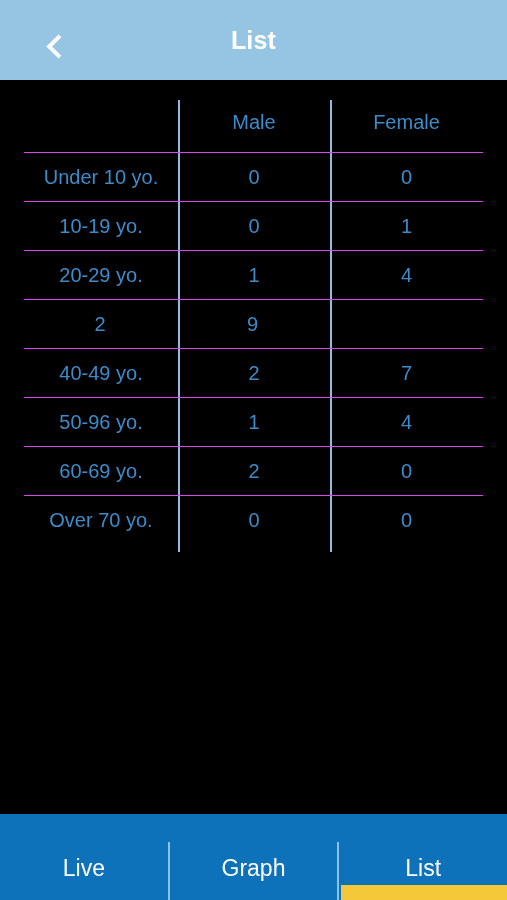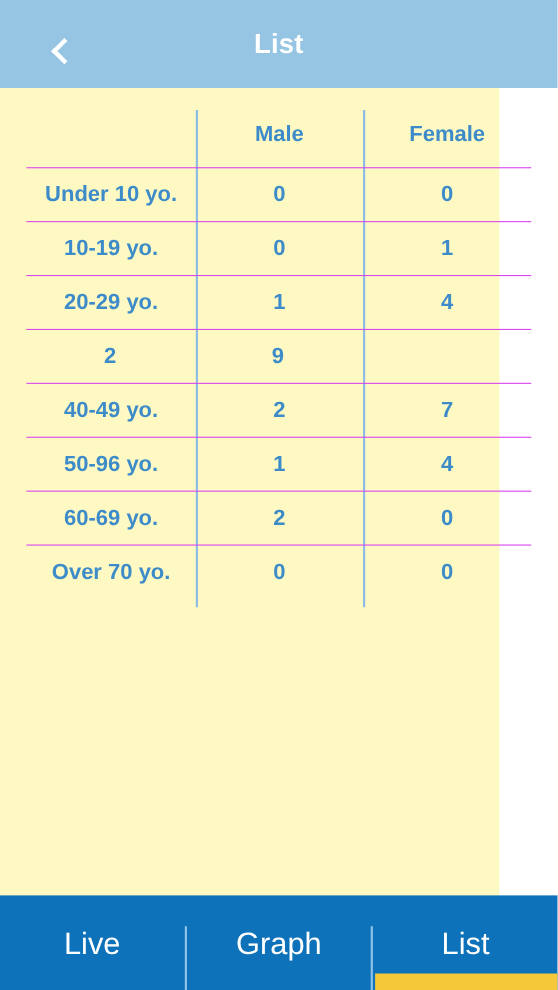--- a/index.html
+++ b/index.html
@@ -4,22 +4,22 @@
 <style>
   * { margin:0; padding:0; box-sizing:border-box; }
   html, body {
     width:507px; height:900px;
     background:#ffffff;
     font-family:"Liberation Sans", sans-serif;
     overflow:hidden;
   }
   .phone {
     position:relative;
-    width:454px; height:900px;
-    background:#fef9c3;
+    width:507px; height:900px;
+    background:#000000;
   }
 
   
   .header {
     position:absolute; top:0; left:0;
     width:507px; height:80px;
     background:#96c5e3;
   }
   .back-btn {
     position:absolute; left:38px; top:28px;
@@ -61,21 +61,20 @@
     background:#8dbde4;
   }
   .vdiv.col1 { left:154px; }   
   .vdiv.col2 { left:306px; }   
 
   .trow {
     position:relative;
     display:flex;
     height:49px;
     align-items:center;
-    font-weight:bold;
   }
   .trow.head { height:60px; }
   .trow.body { border-top:1px solid #d946ef; }
 
   .cell {
     display:flex;
     align-items:center;
     justify-content:center;
     height:100%;
     color:#3d8bc9;
@@ -92,24 +91,24 @@
     position:absolute;
     left:0; top:814px;
     width:507px; height:86px;
     background:#0d72b9;
     display:flex;
   }
   .tab {
     position:relative;
     flex:1 1 0;
     display:flex;
-    align-items:flex-start;
+    align-items:center;
     justify-content:center;
     color:#ffffff;
-    font-size:28px;
+    font-size:23px;
     cursor:pointer;
     padding-bottom:6px;
     margin-top:28px;
   }
   .tab + .tab { border-left:2px solid #8dc3e8; }
   .tab-underline {
     position:absolute;
     left:2px; right:0; bottom:0;
     height:15px;
     background:#f5c839;

